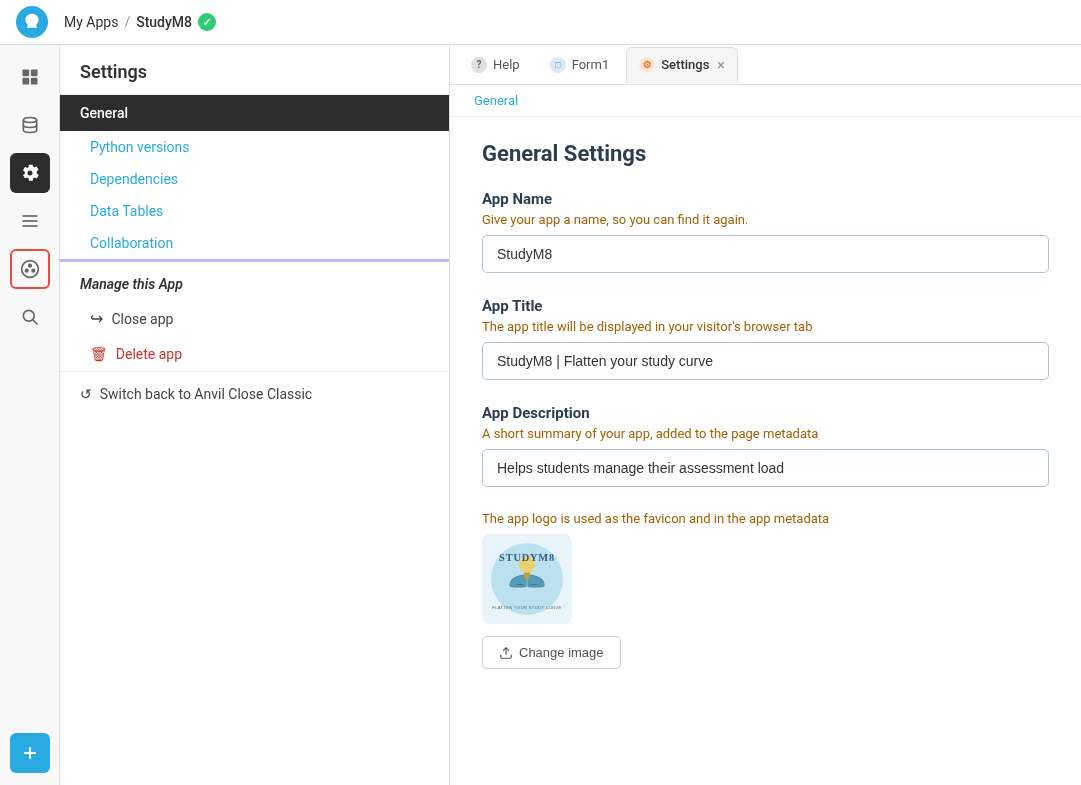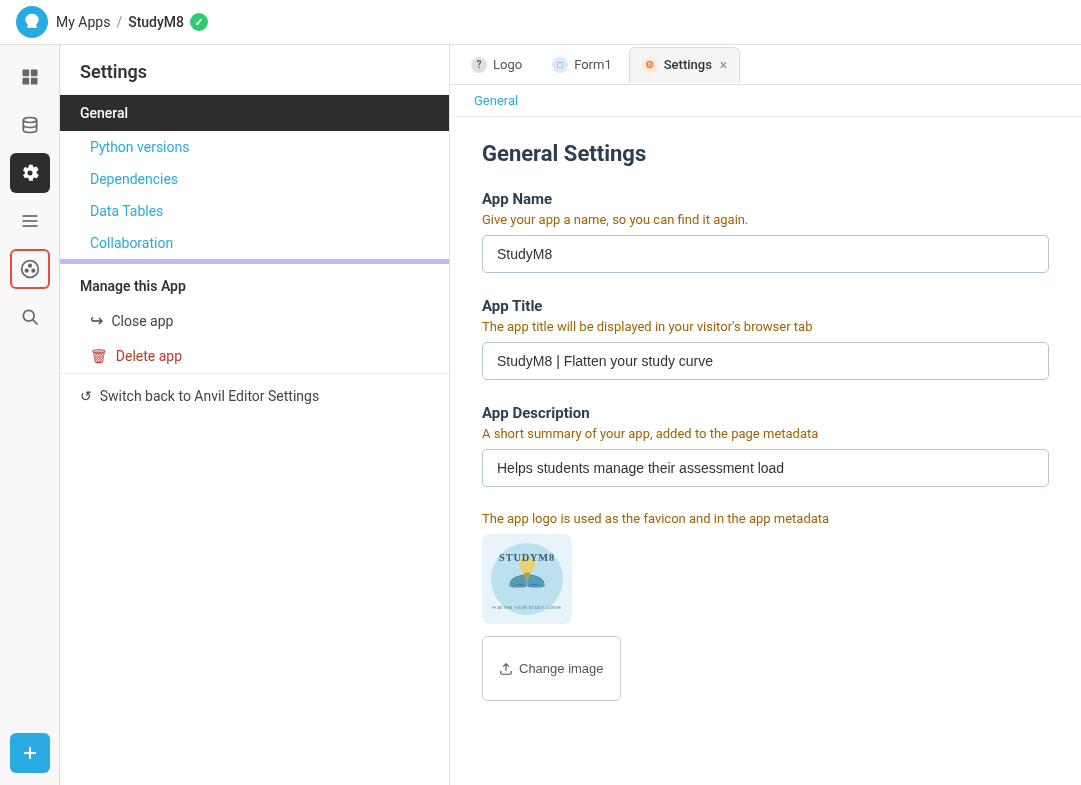--- a/index.html
+++ b/index.html
@@ -6,21 +6,21 @@
     body { font-family: -apple-system, BlinkMacSystemFont, 'Segoe UI', Roboto, sans-serif; background: #f0f0f0; height: 785px; width: 1081px; overflow: hidden; }
 
     
     .topbar {
       height: 45px;
       background: white;
       border-bottom: 1px solid #ddd;
       display: flex;
       align-items: center;
       padding: 0 16px;
-      gap: 8px;
+      gap: 16px;
     }
     .topbar-logo {
       width: 32px; height: 32px;
       background: #29abe2;
       border-radius: 50%;
       display: flex; align-items: center; justify-content: center;
       flex-shrink: 0;
     }
     .topbar-logo svg { width: 20px; height: 20px; fill: white; }
     .breadcrumb {
@@ -113,21 +113,22 @@
       padding: 8px 20px 8px 30px;
       cursor: pointer;
       font-size: 14px;
       color: #29abe2;
     }
     .settings-section-header {
       padding: 14px 20px 8px;
       font-size: 14px;
       font-weight: 600;
       color: #333;
-      border-top: 5px solid #c4b5fd;
+      border-top: 3px solid #c4b5fd;
+      font-style: italic;
     }
     .settings-manage-item {
       display: flex;
       align-items: center;
       padding: 9px 20px 9px 30px;
       cursor: pointer;
       font-size: 14px;
       color: #444;
       gap: 8px;
     }
@@ -249,21 +250,21 @@
       align-items: center;
       justify-content: center;
       margin-bottom: 12px;
       overflow: hidden;
     }
 
     .change-image-btn {
       display: inline-flex;
       align-items: center;
       gap: 6px;
-      padding: 24px 16px;
+      padding: 8px 16px;
       border: 1.5px solid #ccc;
       border-radius: 5px;
       background: white;
       font-size: 13px;
       color: #555;
       cursor: pointer;
     }
   </style>
 </head>
 <body>
@@ -359,31 +360,31 @@
       <span style="font-size:16px;">↪</span>
       <span>Close app</span>
     </div>
     <div class="settings-manage-item danger">
       <span style="font-size:14px;">🗑</span>
       <span>Delete app</span>
     </div>
 
     <div class="settings-switch-item">
       <span style="font-size:14px;">↺</span>
-      <span>Switch back to Anvil Editor Settings</span>
+      <span>Switch back to Anvil Close Classic</span>
     </div>
   </div>
 
   <div class="content-area">
 
     <div class="tabs-bar">
 
       <div class="tab">
         <span class="tab-icon" style="background:#e0e0e0; color:#666;">?</span>
-        <span>Logo</span>
+        <span>Help</span>
       </div>
 
       <div class="tab">
         <span class="tab-icon" style="background:#dce8f8; color:#5b8dd9; font-size:9px;">□</span>
         <span>Form1</span>
       </div>
 
       <div class="tab active">
         <span class="tab-icon" style="background:#fde8d6; color:#e87a3a;">⚙</span>
         <span>Settings</span>

